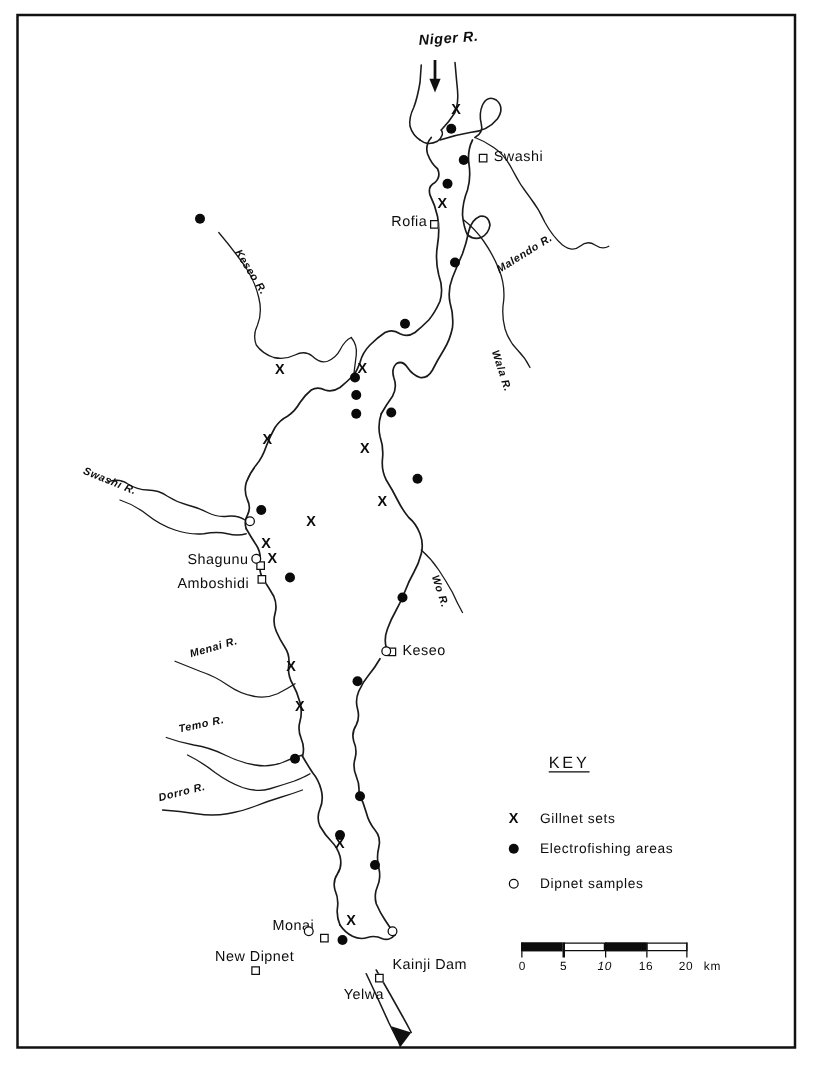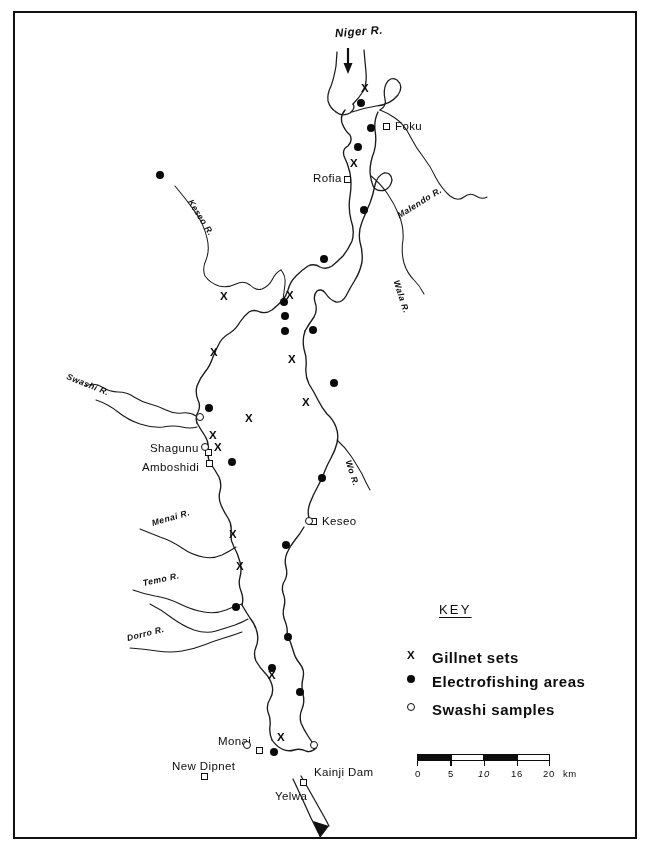--- a/index.html
+++ b/index.html
@@ -77,23 +77,22 @@
     font-weight: bold;
     letter-spacing: 0.5px;
   }
   .key-title {
     font-size: 13px;
     letter-spacing: 2.2px;
     text-decoration: underline;
     text-underline-offset: 3px;
   }
   .key-label {
-    font-size: 15px;
+    font-size: 11px;
     letter-spacing: 0.5px;
-    font-weight: bold;
   }
   .scale-num {
     font-size: 9.5px;
     letter-spacing: 0.6px;
   }
   .sq-marker {
     position: absolute;
     width: 7px;
     height: 7px;
     border: 1.4px solid #101010;
@@ -317,21 +316,21 @@
   <div class="txt river-label" style="left:190px; top:196px; transform: rotate(58deg); transform-origin: left center;">Keseo R.</div>
   <div class="txt river-label" style="left:398px; top:212px; transform: rotate(-32deg); transform-origin: left center;">Malendo R.</div>
   <div class="txt river-label" style="left:396px; top:276px; transform: rotate(72deg); transform-origin: left center;">Wala R.</div>
   <div class="txt river-label" style="left:67px; top:372px; transform: rotate(22deg); transform-origin: left center;">Swashi R.</div>
   <div class="txt river-label" style="left:348px; top:456px; transform: rotate(72deg); transform-origin: left center;">Wo R.</div>
   <div class="txt river-label" style="left:152px; top:519px; transform: rotate(-16deg); transform-origin: left center;">Menai R.</div>
   <div class="txt river-label" style="left:143px; top:579px; transform: rotate(-12deg); transform-origin: left center;">Temo R.</div>
   <div class="txt river-label" style="left:127px; top:634px; transform: rotate(-14deg); transform-origin: left center;">Dorro R.</div>
   <div class="txt niger-label" style="left:335px; top:28px; transform: rotate(-4deg); transform-origin: left center;">Niger R.</div>
 
-  <div class="txt place-label" style="left:395px; top:121px;">Foku</div>
+  <div class="txt place-label" style="left:395px; top:121px;">Swashi</div>
   <div class="sq-marker" style="left:383px; top:123px;"></div>
 
   <div class="txt place-label" style="left:313px; top:173px;">Rofia</div>
   <div class="sq-marker" style="left:344px; top:176px;"></div>
 
   <div class="txt place-label" style="left:150px; top:443px;">Shagunu</div>
   <div class="sq-marker" style="left:205px; top:449px;"></div>
 
   <div class="txt place-label" style="left:142px; top:462px;">Amboshidi</div>
   <div class="sq-marker" style="left:206px; top:460px;"></div>
@@ -395,21 +394,21 @@
   <div class="key-box" style="left:380px; top:595px; width:220px; height:130px;">
     <div class="txt key-title" style="left:59px; top:8px;">KEY</div>
 
     <div class="x-marker" style="left:27px; top:55px;">X</div>
     <div class="txt key-label" style="left:52px; top:55px;">Gillnet sets</div>
 
     <div class="dot-marker" style="left:27px; top:80px;"></div>
     <div class="txt key-label" style="left:52px; top:79px;">Electrofishing areas</div>
 
     <div class="circ-marker" style="left:27px; top:108px;"></div>
-    <div class="txt key-label" style="left:52px; top:107px;">Swashi samples</div>
+    <div class="txt key-label" style="left:52px; top:107px;">Dipnet samples</div>
   </div>
 
   <div class="scalebar" style="left:417px; top:754px; width:180px; height:32px;">
     <div class="seg fill" style="left:0px;    width:33.25px;"></div>
     <div class="seg empty" style="left:33.25px; width:33.25px;"></div>
     <div class="seg fill" style="left:66.5px;  width:33.25px;"></div>
     <div class="seg empty" style="left:99.75px; width:33.25px;"></div>
 
     <div class="tick" style="left:0px;"></div>
     <div class="tick" style="left:33.25px;"></div>

